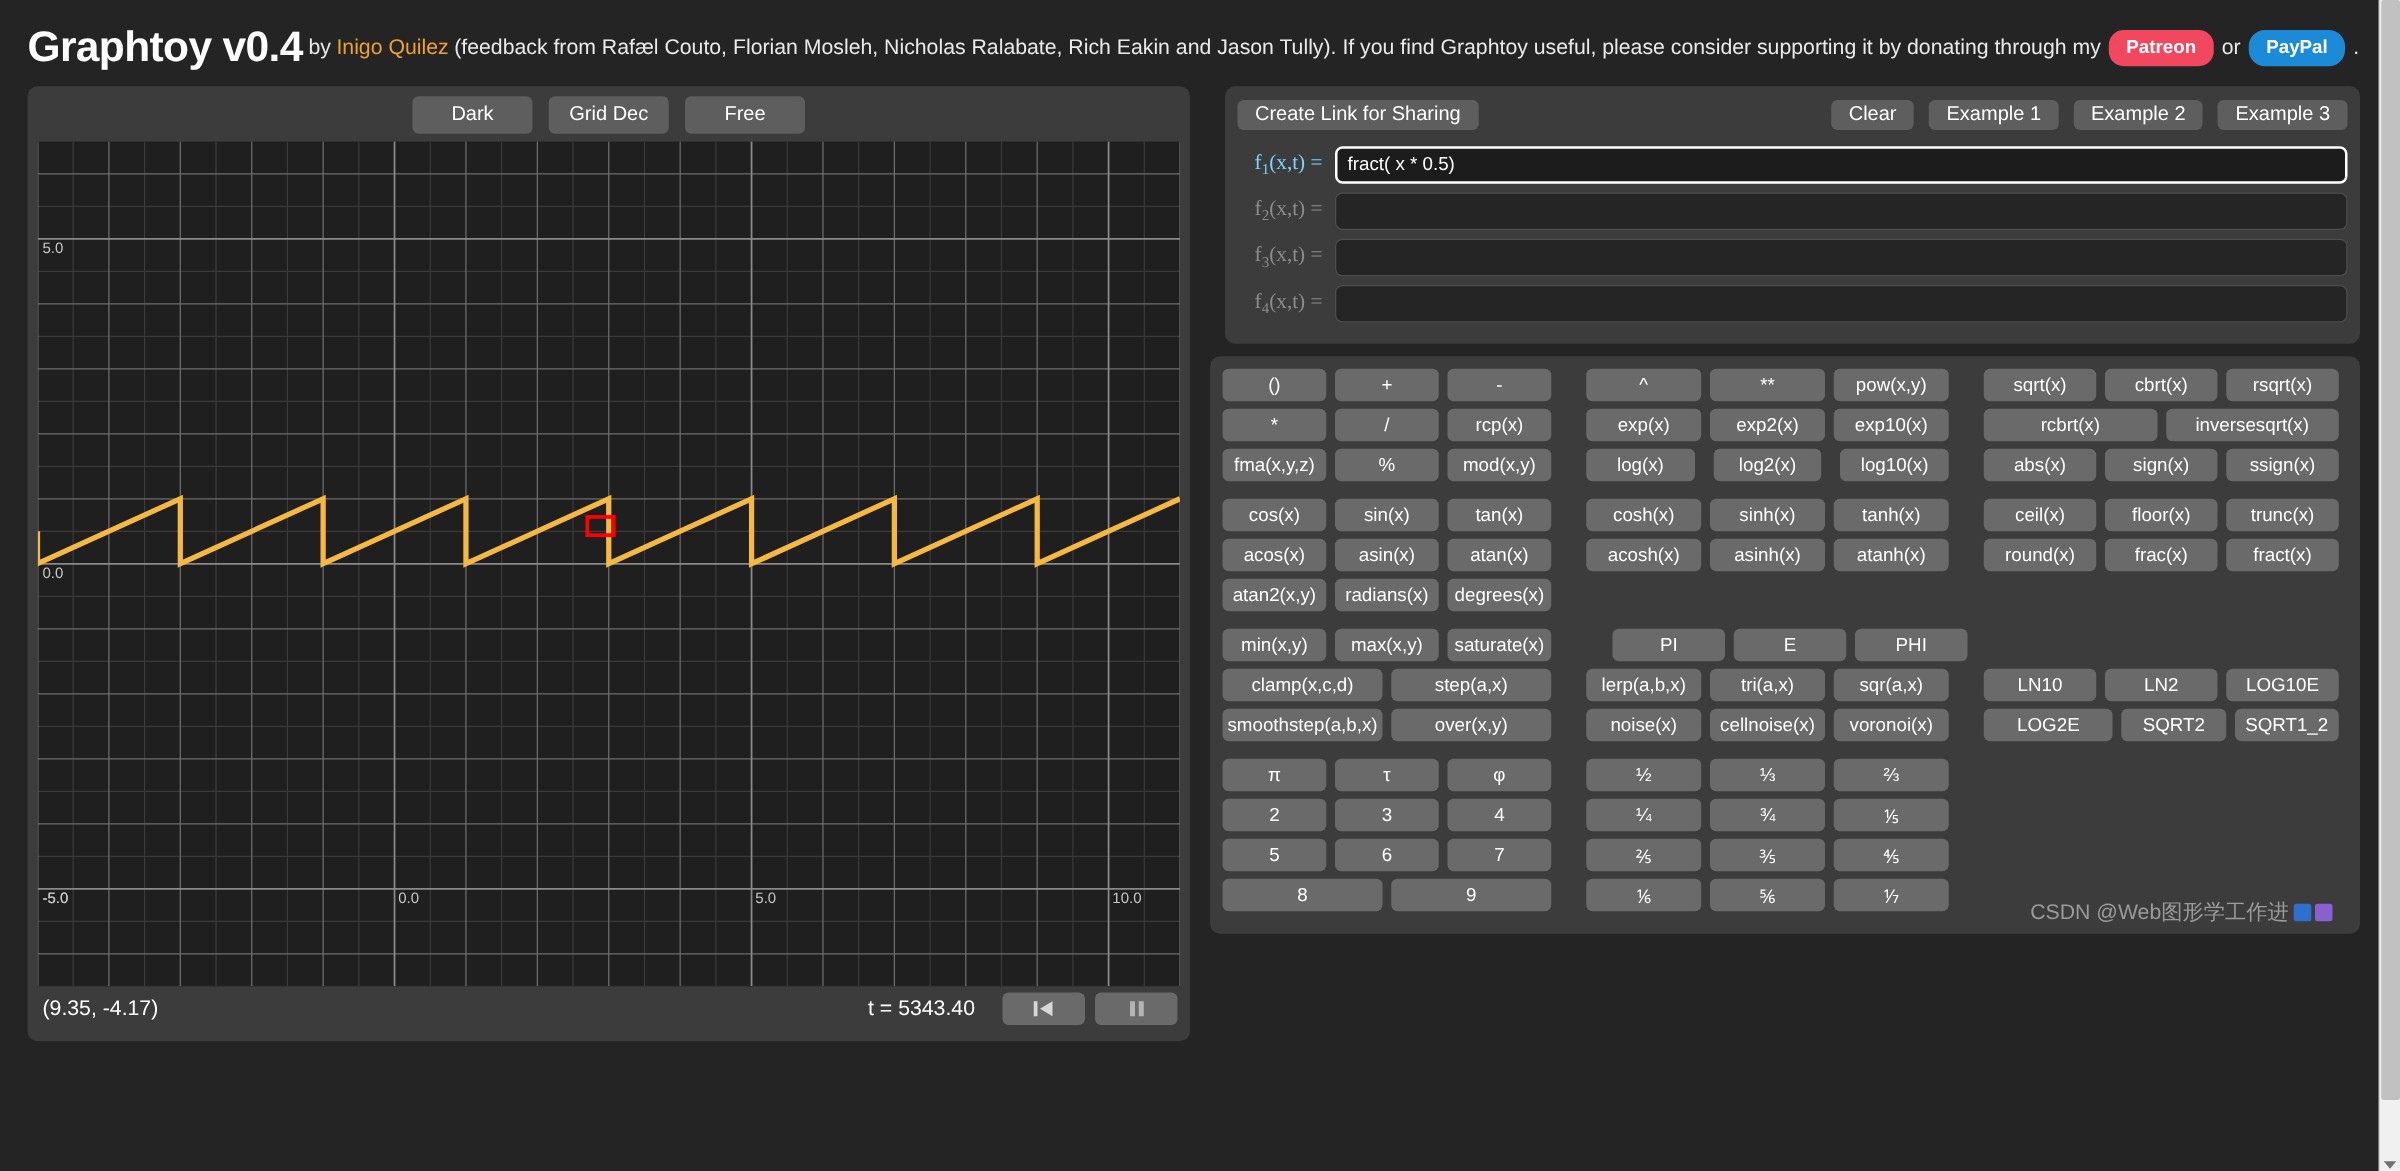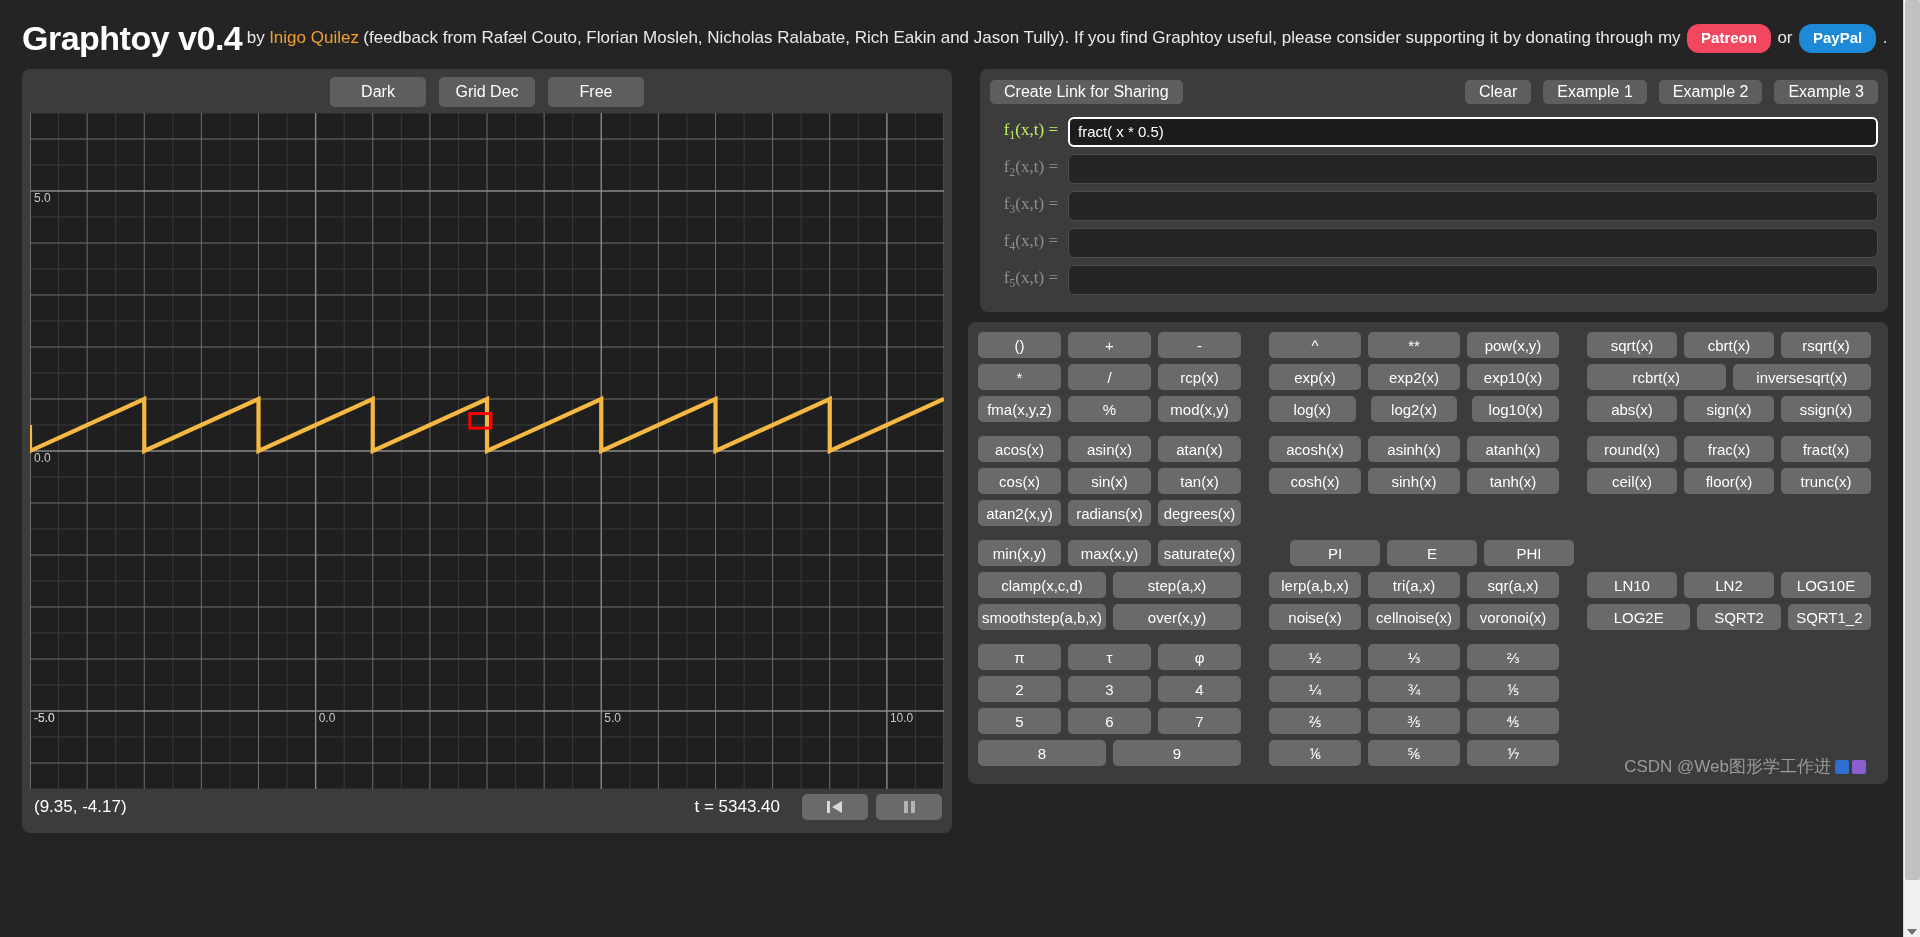--- a/index.html
+++ b/index.html
@@ -151,21 +151,21 @@
   }
   .flabel {
     width: 78px;
     text-align: right;
     padding-right: 10px;
     font-size: 17px;
     color: #8d8d8d;
     font-family: "Liberation Serif", serif;
     white-space: nowrap;
   }
-  .flabel.active { color: #bef264; }
+  .flabel.active { color: #7dd3fc; }
   .flabel sub { font-size: 12px; }
   .finput {
     flex: 1;
     height: 30px;
     background: #252525;
     border: 1px solid #4d4d4d;
     border-radius: 6px;
     color: #ffffff;
     font-size: 15px;
     font-family: "Liberation Sans", sans-serif;
@@ -400,24 +400,20 @@
             <input type="text" class="finput" style="">
           </div>
           <div class="frow">
             <div class="flabel"><span>f</span><sub>3</sub><span>(x,t) =</span></div>
             <input type="text" class="finput" style="">
           </div>
           <div class="frow">
             <div class="flabel"><span>f</span><sub>4</sub><span>(x,t) =</span></div>
             <input type="text" class="finput" style="">
           </div>
-          <div class="frow">
-            <div class="flabel"><span>f</span><sub>5</sub><span>(x,t) =</span></div>
-            <input type="text" class="finput" style="">
-          </div>
         </div>
     </div>
 
     <div id="funcs-box">
       <div id="func-groups">
           <div class="group">
             <div class="brow">
               <div style="display: flex; gap: 7px; width: 263px;">
                 <button class="fbtn" style="width: 83px;">()</button>
                 <button class="fbtn" style="width: 83px;">+</button>
@@ -470,54 +466,54 @@
               <div style="display: flex; gap: 7px; width: 284px;">
                 <button class="fbtn" style="width: 90px;">abs(x)</button>
                 <button class="fbtn" style="width: 90px;">sign(x)</button>
                 <button class="fbtn" style="width: 90px;">ssign(x)</button>
               </div>
             </div>
           </div>
           <div class="group">
             <div class="brow">
               <div style="display: flex; gap: 7px; width: 263px;">
+                <button class="fbtn" style="width: 83px;">cos(x)</button>
+                <button class="fbtn" style="width: 83px;">sin(x)</button>
+                <button class="fbtn" style="width: 83px;">tan(x)</button>
+              </div>
+              <div style="width: 14px;"></div>
+              <div style="display: flex; gap: 7px; width: 290px;">
+                <button class="fbtn" style="width: 92px;">cosh(x)</button>
+                <button class="fbtn" style="width: 92px;">sinh(x)</button>
+                <button class="fbtn" style="width: 92px;">tanh(x)</button>
+              </div>
+              <div style="width: 14px;"></div>
+              <div style="display: flex; gap: 7px; width: 284px;">
+                <button class="fbtn" style="width: 90px;">ceil(x)</button>
+                <button class="fbtn" style="width: 90px;">floor(x)</button>
+                <button class="fbtn" style="width: 90px;">trunc(x)</button>
+              </div>
+            </div>
+            <div class="brow">
+              <div style="display: flex; gap: 7px; width: 263px;">
                 <button class="fbtn" style="width: 83px;">acos(x)</button>
                 <button class="fbtn" style="width: 83px;">asin(x)</button>
                 <button class="fbtn" style="width: 83px;">atan(x)</button>
               </div>
               <div style="width: 14px;"></div>
               <div style="display: flex; gap: 7px; width: 290px;">
                 <button class="fbtn" style="width: 92px;">acosh(x)</button>
                 <button class="fbtn" style="width: 92px;">asinh(x)</button>
                 <button class="fbtn" style="width: 92px;">atanh(x)</button>
               </div>
               <div style="width: 14px;"></div>
               <div style="display: flex; gap: 7px; width: 284px;">
                 <button class="fbtn" style="width: 90px;">round(x)</button>
                 <button class="fbtn" style="width: 90px;">frac(x)</button>
                 <button class="fbtn" style="width: 90px;">fract(x)</button>
-              </div>
-            </div>
-            <div class="brow">
-              <div style="display: flex; gap: 7px; width: 263px;">
-                <button class="fbtn" style="width: 83px;">cos(x)</button>
-                <button class="fbtn" style="width: 83px;">sin(x)</button>
-                <button class="fbtn" style="width: 83px;">tan(x)</button>
-              </div>
-              <div style="width: 14px;"></div>
-              <div style="display: flex; gap: 7px; width: 290px;">
-                <button class="fbtn" style="width: 92px;">cosh(x)</button>
-                <button class="fbtn" style="width: 92px;">sinh(x)</button>
-                <button class="fbtn" style="width: 92px;">tanh(x)</button>
-              </div>
-              <div style="width: 14px;"></div>
-              <div style="display: flex; gap: 7px; width: 284px;">
-                <button class="fbtn" style="width: 90px;">ceil(x)</button>
-                <button class="fbtn" style="width: 90px;">floor(x)</button>
-                <button class="fbtn" style="width: 90px;">trunc(x)</button>
               </div>
             </div>
             <div class="brow">
               <div style="display: flex; gap: 7px; width: 263px;">
                 <button class="fbtn" style="width: 83px;">atan2(x,y)</button>
                 <button class="fbtn" style="width: 83px;">radians(x)</button>
                 <button class="fbtn" style="width: 83px;">degrees(x)</button>
               </div>
               <div style="width: 14px;"></div>
               <div style="display: flex; gap: 7px; width: 290px;"></div>

